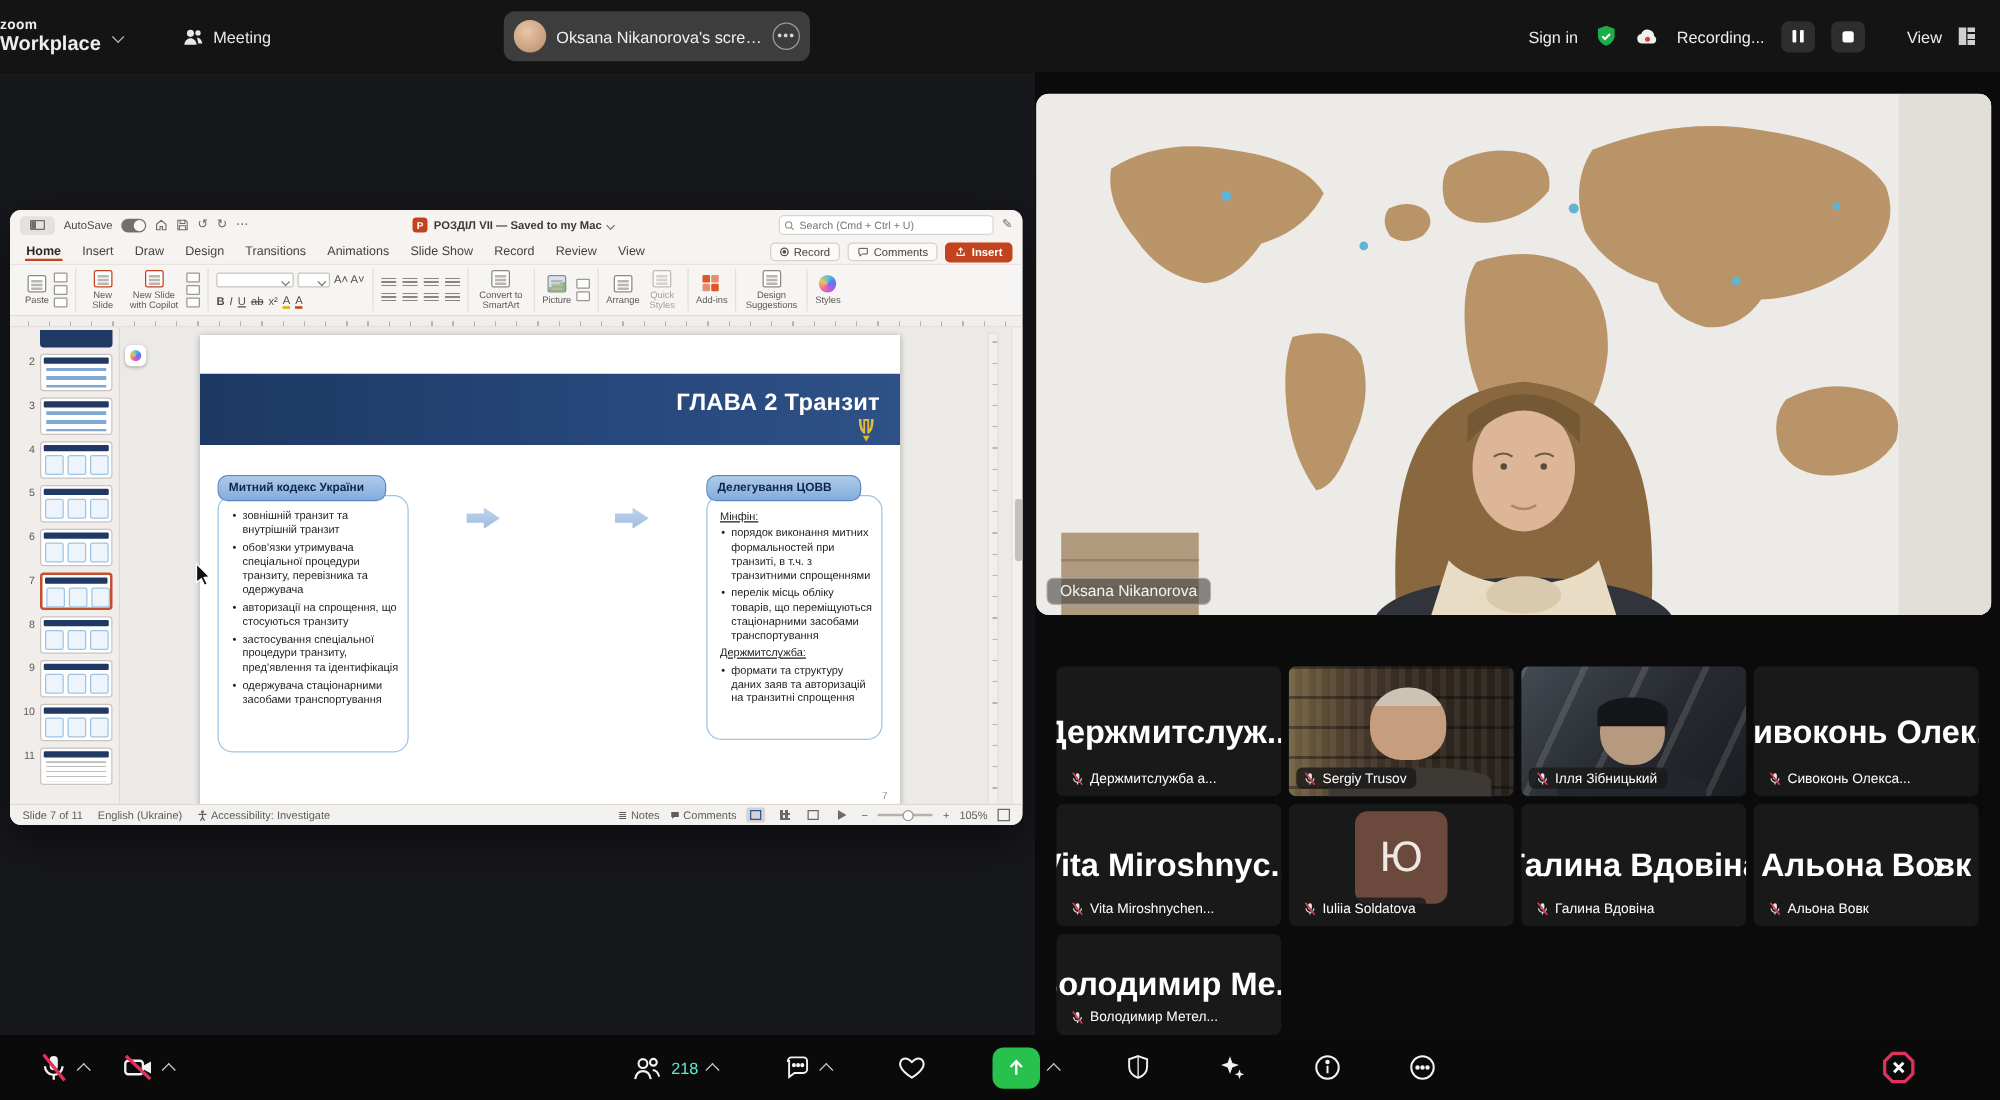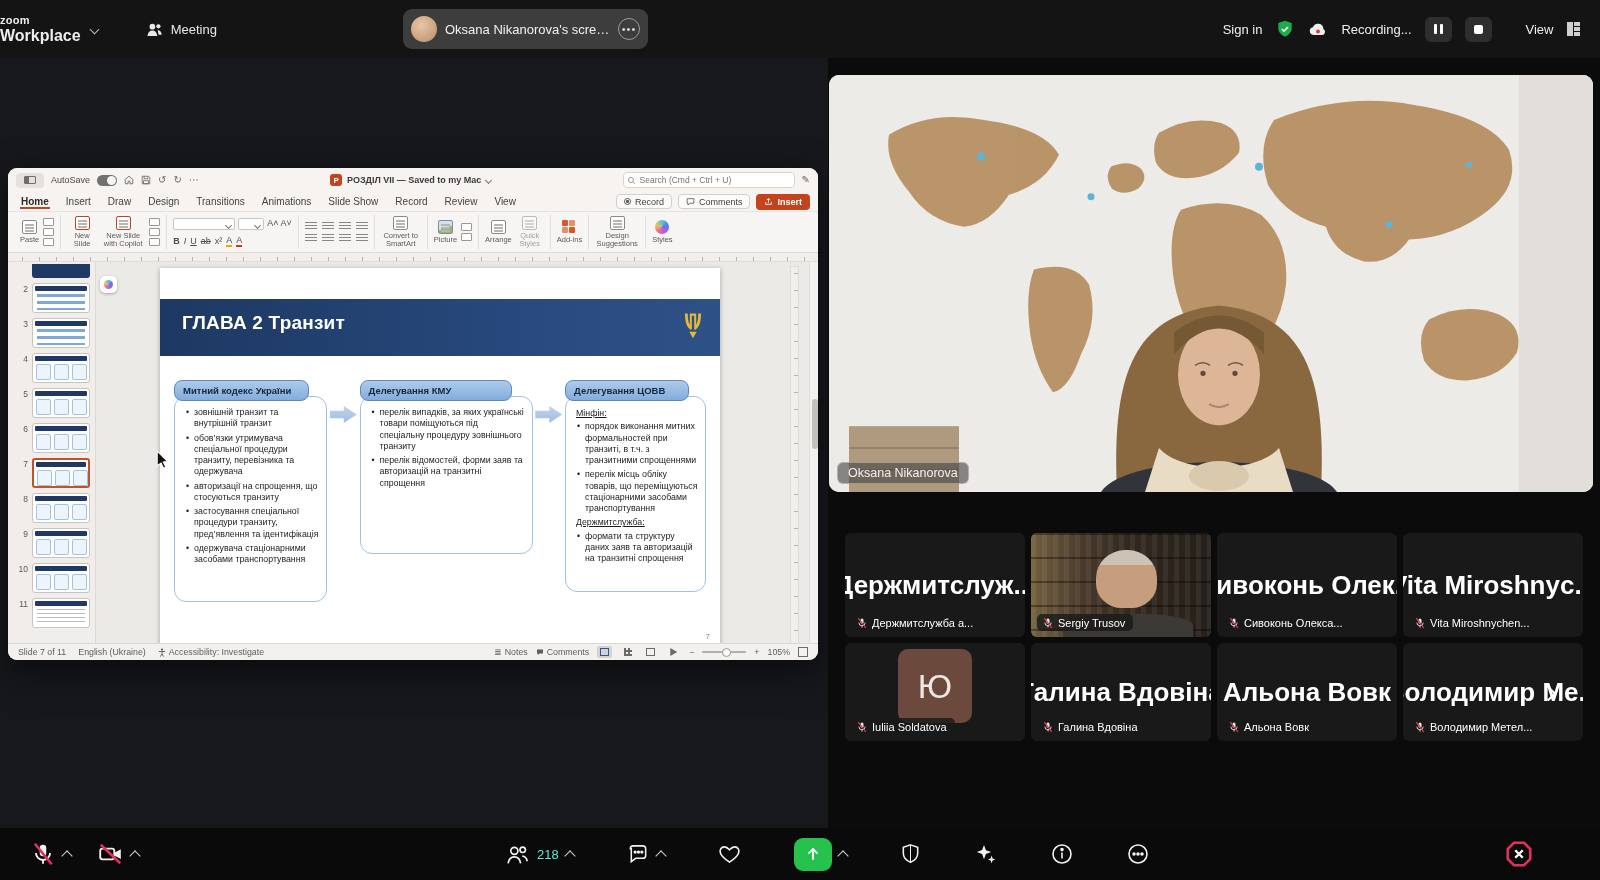--- a/index.html
+++ b/index.html
@@ -82,21 +82,21 @@
   .th-cols{position:absolute;left:3px;top:10px;display:flex;gap:3px;}
   .th-cols i{width:15px;height:16px;background:#eef4fb;border:1px solid #9dc3e6;border-radius:2px;}
   .th-stripes{position:absolute;left:4px;right:4px;top:10px;height:16px;background:repeating-linear-gradient(180deg,#7fa8d6 0 3px,transparent 3px 7px);}
   .th-lines{position:absolute;left:4px;right:4px;top:10px;height:16px;background:repeating-linear-gradient(180deg,#bbb 0 1px,transparent 1px 4px);}
   .thumb-partial{width:58px;height:14px;margin:0 0 2px 24px;background:#1f3864;border-radius:0 0 3px 3px;}
 
   .canvas{flex:1;position:relative;}
   .slide{position:absolute;left:64px;top:6px;width:560px;height:378px;background:#fff;box-shadow:0 1px 5px rgba(0,0,0,.3);}
   .copilot-chip{position:absolute;left:4px;top:14px;width:17px;height:17px;background:#fff;border-radius:5px;box-shadow:0 1px 3px rgba(0,0,0,.3);display:flex;align-items:center;justify-content:center;}
   .copilot-chip i{width:9px;height:9px;border-radius:50%;background:conic-gradient(#58c6d8,#4f7df2,#b15ae8,#e86aa6,#f2c14f,#58c6d8);}
-  .slide-titlebar{position:absolute;left:0;right:0;top:31px;height:57px;background:linear-gradient(90deg,#1d3862,#27487c 60%,#2e5186);display:flex;align-items:flex-start;padding:13px 16px 0 22px;}
+  .slide-titlebar{position:absolute;left:0;right:0;top:31px;height:57px;background:linear-gradient(90deg,#1d3862,#27487c 60%,#2e5186);display:flex;align-items:flex-end;padding:13px 16px 0 22px;flex-direction:column;}
   .slide-title{color:#fff;font-size:19px;font-weight:700;letter-spacing:.2px;}
   .trident{margin-left:auto;}
   .slide-cols{position:absolute;left:0;right:0;top:112px;display:flex;align-items:flex-start;padding:0 14px;}
   .col{display:flex;flex-direction:column;}
   .col-0{width:153px;}.col-1{width:173px;}.col-2{width:141px;}
   .col-header{background:linear-gradient(180deg,#aecbe9,#83acdc);border:1px solid #5b88c4;border-radius:8px;padding:4px 8px;font-size:9.5px;font-weight:700;color:#0e2746;width:88%;position:relative;z-index:2;}
   .col-body{background:#fff;border:1.5px solid #9dc3e6;border-radius:12px;margin-top:-5px;padding:10px 7px 7px 10px;font-size:8.8px;color:#1c1c1c;line-height:1.28;}
   .col-0 .col-body{min-height:206px;}
   .col-1 .col-body{min-height:158px;}
   .col-2 .col-body{min-height:196px;}
@@ -525,29 +525,20 @@
                       <li>обов’язки утримувача спеціальної процедури транзиту, перевізника та одержувача</li>
                       <li>авторизації на спрощення, що стосуються транзиту</li>
                       <li>застосування спеціальної процедури транзиту, пред’явлення та ідентифікація</li>
                       <li>одержувача стаціонарними засобами транспортування</li>
                     </ul>
                   </div>
                 </div>
                 <div class="flow-arrow">
                   <i></i>
                 </div>
-                <div class="col col-1">
-                  <div class="col-header">Делегування КМУ</div>
-                  <div class="col-body">
-                    <ul>
-                      <li>перелік випадків, за яких українські товари поміщуються під спеціальну процедуру зовнішнього транзиту</li>
-                      <li>перелік відомостей, форми заяв та авторизацій на транзитні спрощення</li>
-                    </ul>
-                  </div>
-                </div>
                 <div class="flow-arrow">
                   <i></i>
                 </div>
                 <div class="col col-2">
                   <div class="col-header">Делегування ЦОВВ</div>
                   <div class="col-body">
                     <div class="sec-label">Мінфін:</div>
                     <ul>
                       <li>порядок виконання митних формальностей при транзиті, в т.ч. з транзитними спрощеннями</li>
                       <li>перелік місць обліку товарів, що переміщуються стаціонарними засобами транспортування</li>
@@ -674,20 +665,36 @@
             <svg width="12" height="12" viewBox="0 0 16 16">
               <rect x="6" y="2" width="4" height="7" rx="2" fill="#e8e8e8"></rect>
               <path d="M3.8 7.5a4.2 4.2 0 0 0 8.4 0" stroke="#e8e8e8" stroke-width="1.2" fill="none"></path>
               <line x1="8" y1="11.7" x2="8" y2="14" stroke="#e8e8e8" stroke-width="1.2"></line>
               <line x1="3" y1="1.5" x2="13" y2="14.5" stroke="#d93b4f" stroke-width="1.8"></line>
             </svg>
             <span>Sergiy Trusov</span>
           </span>
         </div>
         <div class="tile">
+          <div class="scene scene-office-dark">
+            <i class="body"></i>
+            <i class="head"></i>
+            <i class="band"></i>
+          </div>
+          <span class="name-pill">
+            <svg width="12" height="12" viewBox="0 0 16 16">
+              <rect x="6" y="2" width="4" height="7" rx="2" fill="#e8e8e8"></rect>
+              <path d="M3.8 7.5a4.2 4.2 0 0 0 8.4 0" stroke="#e8e8e8" stroke-width="1.2" fill="none"></path>
+              <line x1="8" y1="11.7" x2="8" y2="14" stroke="#e8e8e8" stroke-width="1.2"></line>
+              <line x1="3" y1="1.5" x2="13" y2="14.5" stroke="#d93b4f" stroke-width="1.8"></line>
+            </svg>
+            <span>Ілля Зібницький</span>
+          </span>
+        </div>
+        <div class="tile">
           <div class="tile-big">Сивоконь Олек...</div>
           <span class="name-pill">
             <svg width="12" height="12" viewBox="0 0 16 16">
               <rect x="6" y="2" width="4" height="7" rx="2" fill="#e8e8e8"></rect>
               <path d="M3.8 7.5a4.2 4.2 0 0 0 8.4 0" stroke="#e8e8e8" stroke-width="1.2" fill="none"></path>
               <line x1="8" y1="11.7" x2="8" y2="14" stroke="#e8e8e8" stroke-width="1.2"></line>
               <line x1="3" y1="1.5" x2="13" y2="14.5" stroke="#d93b4f" stroke-width="1.8"></line>
             </svg>
             <span>Сивоконь Олекса...</span>
           </span>

